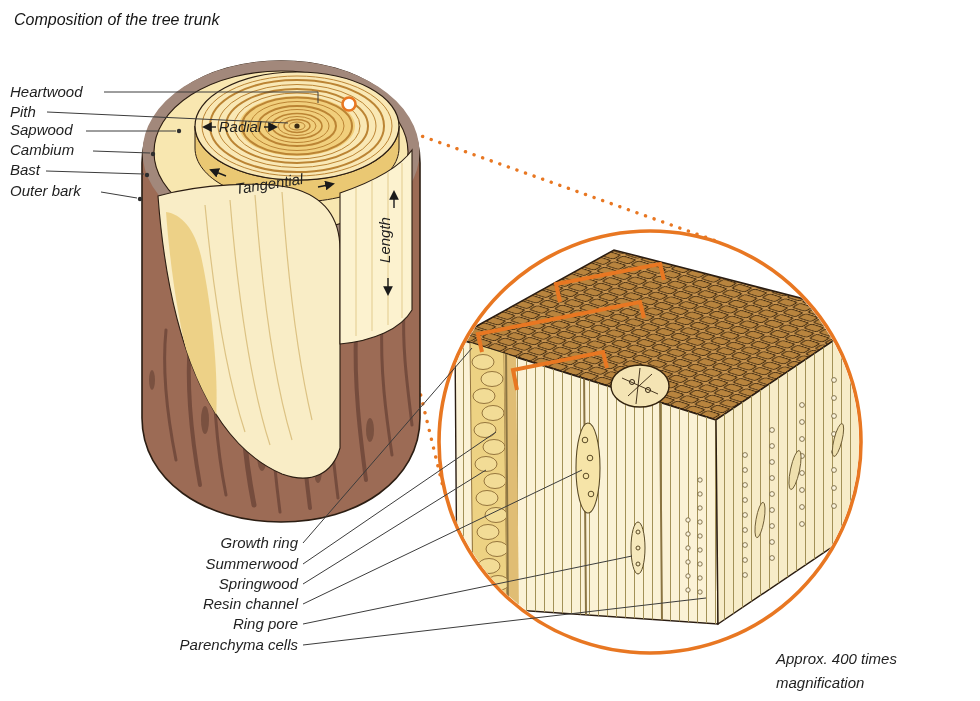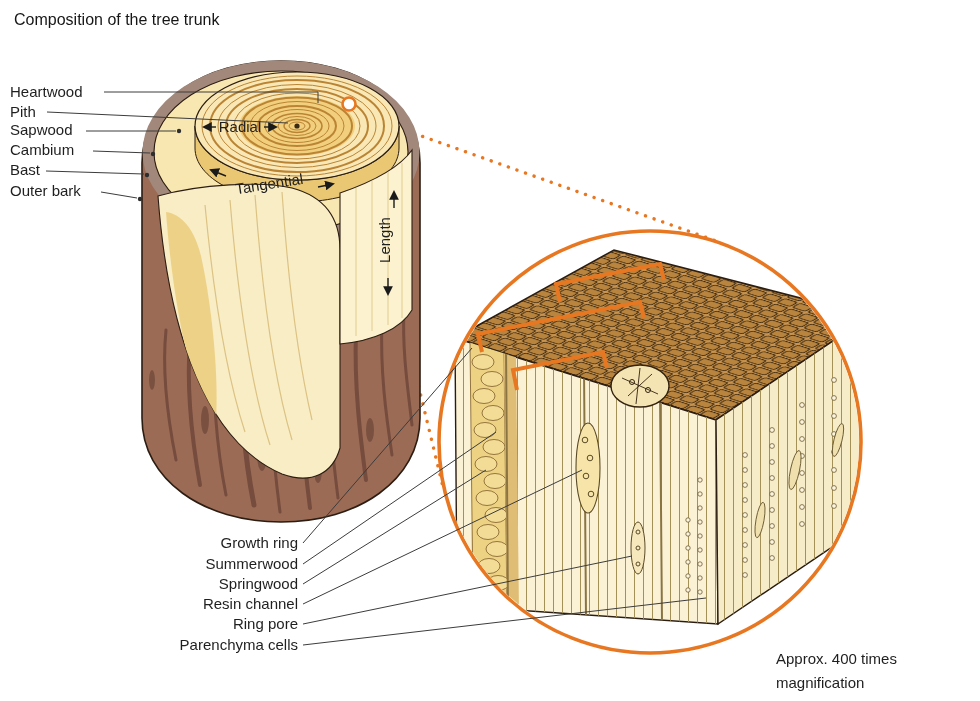--- a/index.html
+++ b/index.html
@@ -1,17 +1,17 @@
 <!DOCTYPE html>
 <html><head>
 <meta charset="utf-8">
 <style>
   html,body{margin:0;padding:0;background:#ffffff;}
   .stage{position:relative;width:980px;height:701px;background:#fff;overflow:hidden;
-         font-family:"Liberation Sans",sans-serif;}
+         font-family:"Liberation Sans",sans-serif;font-style:italic;}
   svg{position:absolute;inset:0;}
   text{font-family:"Liberation Sans",sans-serif;fill:#1f1f1f;font-size:15px;}
   .title{font-size:16px;fill:#161616;}
   .rot{font-size:15px;}
   .leader{stroke:#3c3c3c;stroke-width:1;fill:none;}
   .dot{fill:#2e2e2e;}
 </style>
 </head>
 <body>
 

